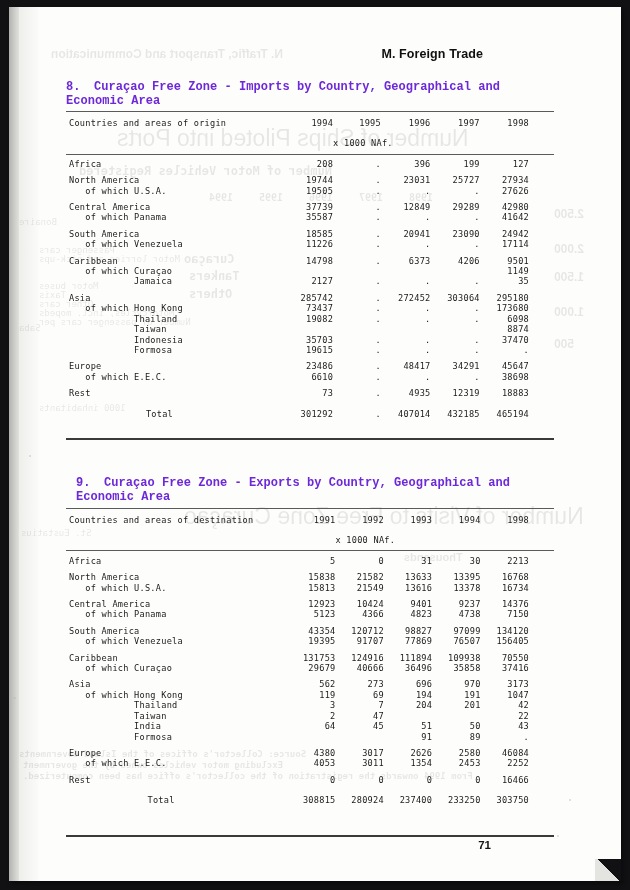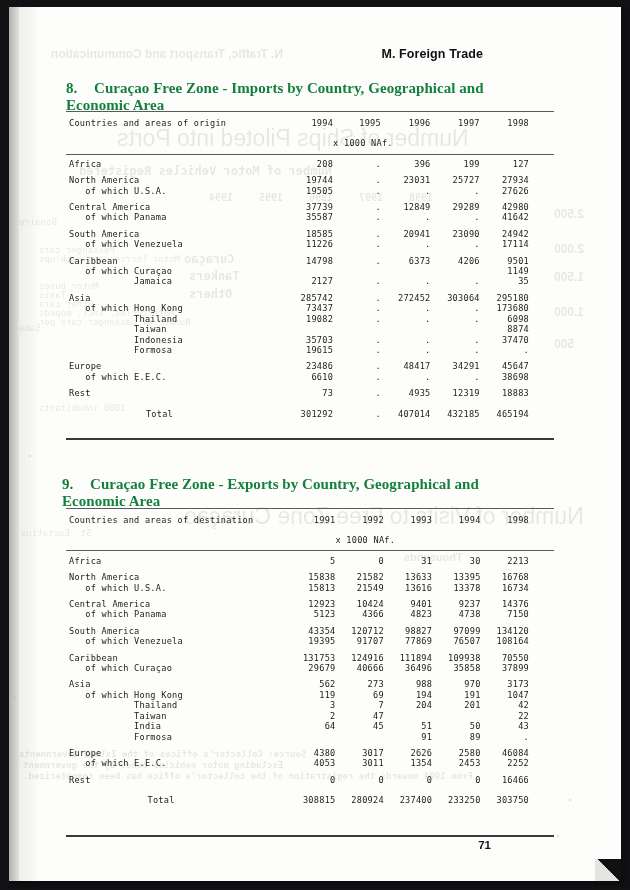--- a/index.html
+++ b/index.html
@@ -50,22 +50,22 @@
 
   .runhead{
     position:absolute; right:46px; top:40px;
     font-family:"Liberation Sans", sans-serif;
     font-weight:bold; font-size:12.5px; color:#101010;
     letter-spacing:.1px;
   }
 
   .tbl-title{
     position:absolute;
-    font-family:Liberation Serif, serif;
-    font-weight:bold; font-size:15px; color:#15803d;
+    font-family:Liberation Mono, monospace;
+    font-weight:bold; font-size:12px; color:#6d28d9;
     letter-spacing:.05px;
   }
   .tbl-title .num{display:inline-block;width:28px;}
 
   .rule{
     position:absolute;
     height:1px;
     background:#5a5a5a;
   }
   .rule.thick{height:1.6px;background:#3a3a3a;}
@@ -360,21 +360,21 @@
               <td class="num">.</td>
               <td class="num">407014</td>
               <td class="num">432185</td>
               <td class="num">465194</td>
             </tr>
           </tbody>
       </table>
 
       <div class="rule thick" style="left:57px;top:431px;width:488px;"></div>
 
-      <div class="tbl-title" style="left:53px;top:469px;">
+      <div class="tbl-title" style="left:67px;top:469px;">
         <span class="num">9.</span><span>Curaçao Free Zone - Exports by Country, Geographical and Economic Area</span>
       </div>
 
       <div class="rule" style="left:57px;top:501px;width:488px;"></div>
       <div class="rule" style="left:57px;top:543px;width:488px;"></div>
 
       <table class="grid" style="left:60px;top:508px;">
         <thead>
           <tr>
             <td class="lab">Countries and areas of destination</td>
@@ -455,49 +455,49 @@
               <td class="num">98827</td>
               <td class="num">97099</td>
               <td class="num">134120</td>
             </tr>
             <tr>
               <td class="lab">   of which Venezuela</td>
               <td class="num">19395</td>
               <td class="num">91707</td>
               <td class="num">77869</td>
               <td class="num">76507</td>
-              <td class="num">108164</td>
+              <td class="num">156405</td>
             </tr>
             <tr class="gap">
               <td colspan="6"></td>
             </tr>
             <tr>
               <td class="lab">Caribbean</td>
               <td class="num">131753</td>
               <td class="num">124916</td>
               <td class="num">111894</td>
               <td class="num">109938</td>
               <td class="num">70550</td>
             </tr>
             <tr>
               <td class="lab">   of which Curaçao</td>
               <td class="num">29679</td>
               <td class="num">40666</td>
               <td class="num">36496</td>
               <td class="num">35858</td>
-              <td class="num">37899</td>
+              <td class="num">37416</td>
             </tr>
             <tr class="gap">
               <td colspan="6"></td>
             </tr>
             <tr>
               <td class="lab">Asia</td>
               <td class="num">562</td>
               <td class="num">273</td>
-              <td class="num">988</td>
+              <td class="num">696</td>
               <td class="num">970</td>
               <td class="num">3173</td>
             </tr>
             <tr>
               <td class="lab">   of which Hong Kong</td>
               <td class="num">119</td>
               <td class="num">69</td>
               <td class="num">194</td>
               <td class="num">191</td>
               <td class="num">1047</td>

